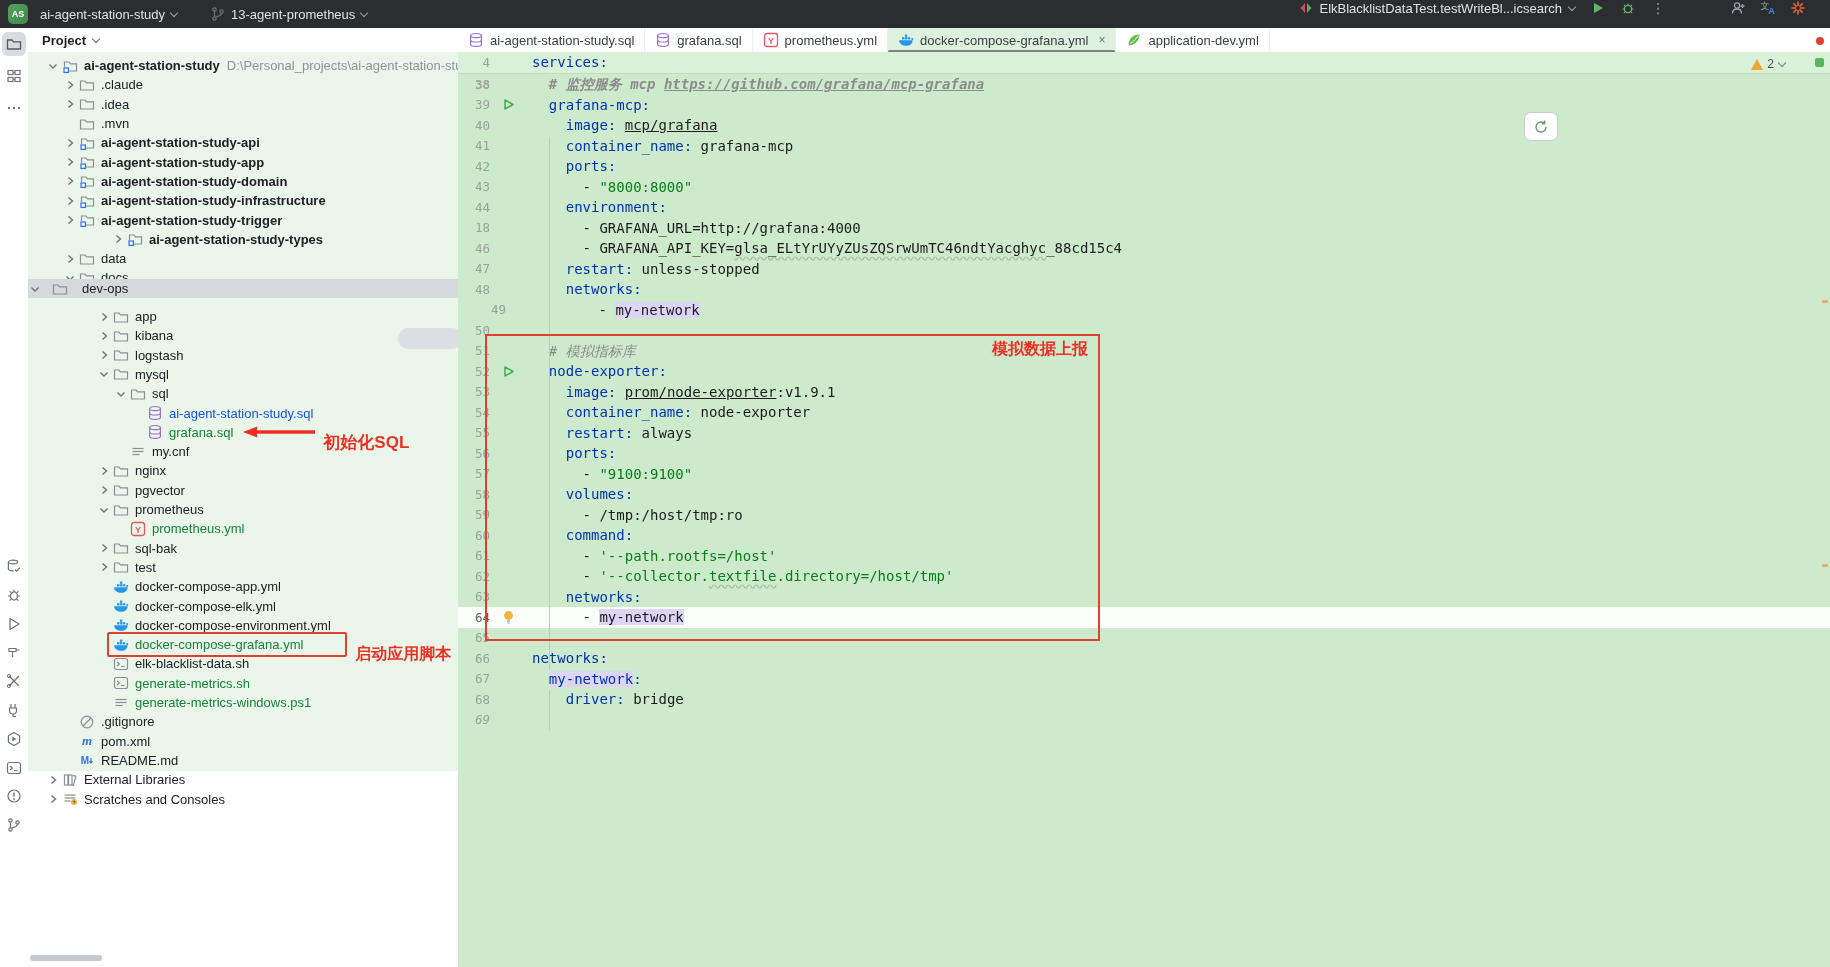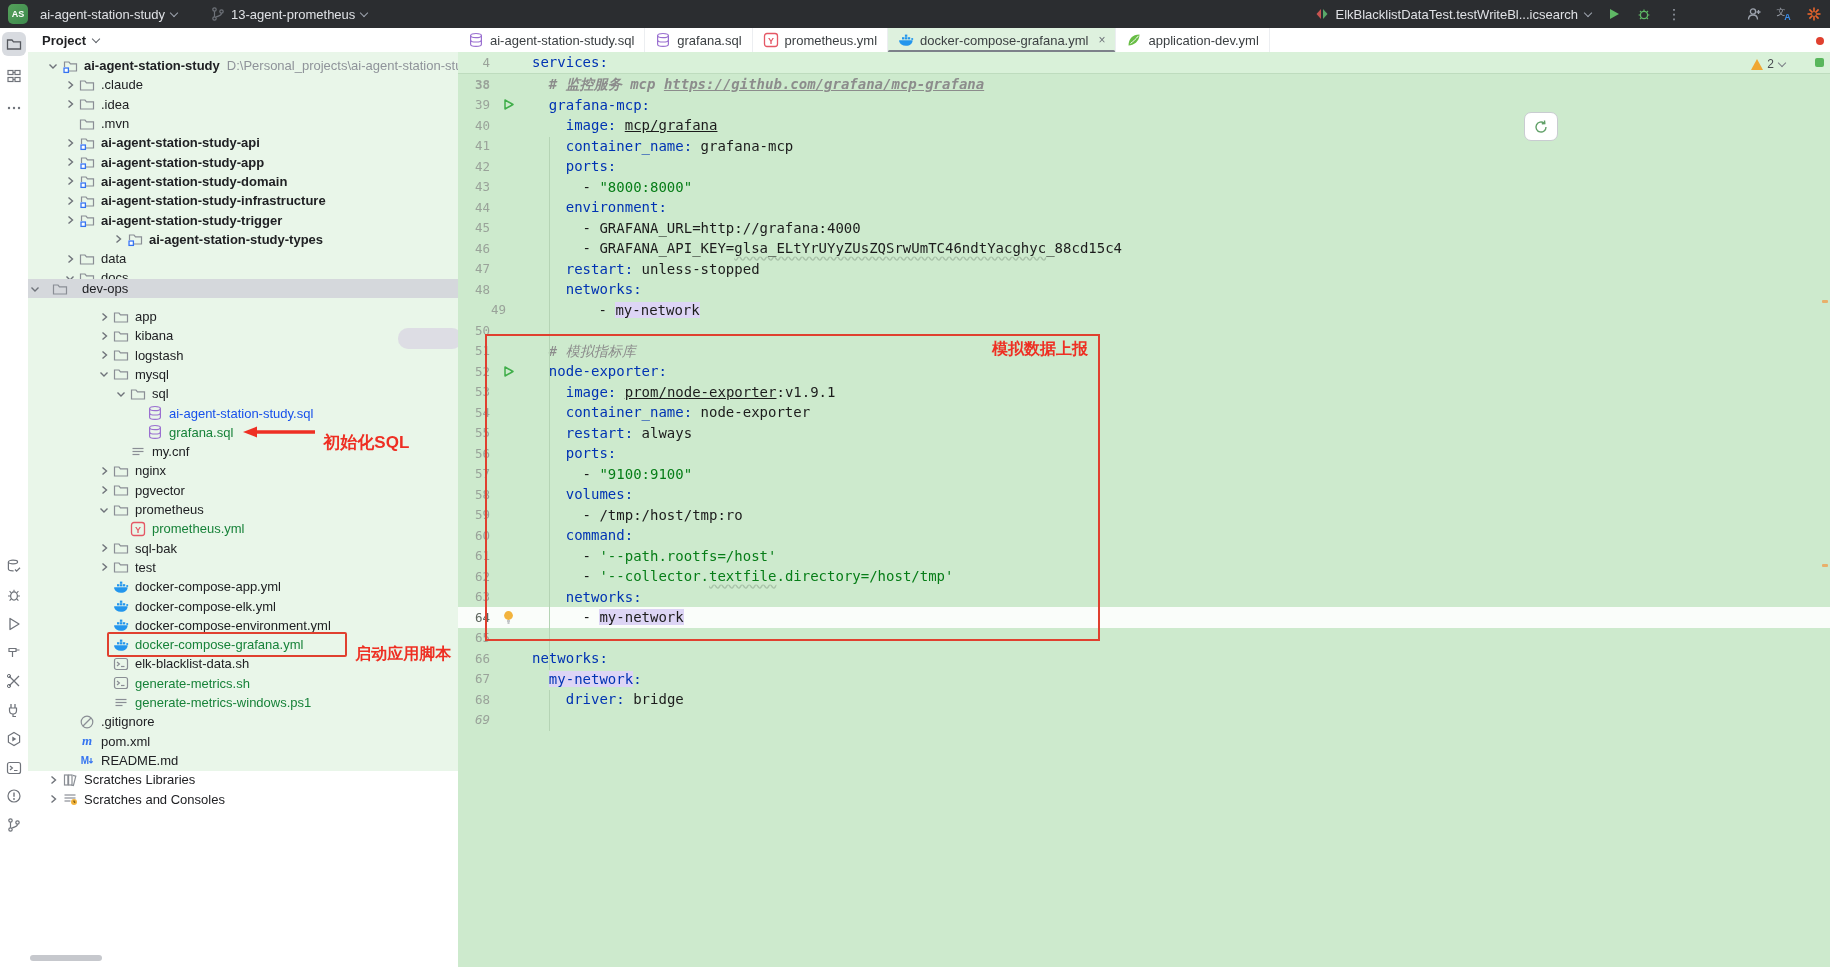--- a/index.html
+++ b/index.html
@@ -9,21 +9,21 @@
   
   #titlebar{position:absolute;left:0;top:0;width:1830px;height:28px;background:#2b2d30;
     display:flex;align-items:center;color:#dfe1e5;font-size:13px;}
   .tb-left{display:flex;align-items:center;gap:6px;padding-left:8px;}
   .as-logo{width:20px;height:20px;border-radius:5px;background:linear-gradient(135deg,#55a05b,#3d8a4d);
     color:#fff;font-size:9px;font-weight:bold;display:flex;align-items:center;justify-content:center;}
   .tb-item{display:flex;align-items:center;gap:5px;padding:2px 6px;border-radius:4px;cursor:default;}
   .chev-dn{width:8px;height:8px;display:inline-block;position:relative;top:-2px;}
   .chev-dn::before{content:"";position:absolute;left:1px;top:2px;width:5px;height:5px;
     border-right:1.4px solid #9da3ad;border-bottom:1.4px solid #9da3ad;transform:rotate(45deg);}
-  .tb-right{position:absolute;right:0;top:0;height:28px;display:flex;align-items:center;gap:14px;padding-right:8px;}
+  .tb-right{position:absolute;right:0;top:0;height:28px;display:flex;align-items:flex-start;gap:14px;padding-right:24px;}
   .tb-ic{width:16px;height:16px;display:flex;align-items:center;justify-content:center;}
   .kebab{color:#9da3ad;font-size:14px;letter-spacing:0;}
   .runcfg{display:flex;align-items:center;gap:6px;}
   .gap1{width:36px;}
 
   
   #stripe{position:absolute;left:0;top:28px;width:28px;height:939px;background:#ffffff;border-right:1px solid #e6e8ec;}
   .stripe-ic{position:absolute;left:2px;width:24px;height:24px;border-radius:6px;display:flex;align-items:center;justify-content:center;}
   .stripe-ic.active{background:#d8dbe0;}
 
@@ -770,21 +770,21 @@
             </span>
             <span class="ticon">
               <svg width="16" height="16" viewBox="0 0 16 16" xmlns="http://www.w3.org/2000/svg">
                 <g fill="none" stroke="#8a8e95" stroke-width="1.2">
                   <rect x="2.5" y="3" width="3.4" height="10"></rect>
                   <rect x="6.6" y="3" width="3.4" height="10"></rect>
                   <path d="M10.8 3.4 l3 .8 -2.4 9.4 -2.2 -.6"></path>
                 </g>
               </svg>
             </span>
-            <span class="tlabel">Scratches Libraries</span>
+            <span class="tlabel">External Libraries</span>
           </div>
           <div class="trow" style="top: 737.4px; padding-left: 18px;">
             <span class="chevslot">
               <svg width="12" height="12" viewBox="0 0 12 12" xmlns="http://www.w3.org/2000/svg">
                 <path d="M4.5 2.5 L8.5 6 L4.5 9.5" fill="none" stroke="#6f737a" stroke-width="1.4"></path>
               </svg>
             </span>
             <span class="ticon">
               <svg width="16" height="16" viewBox="0 0 16 16" xmlns="http://www.w3.org/2000/svg">
                 <g stroke="#8a8e95" stroke-width="1.2">
@@ -902,21 +902,21 @@
             <span class="ln-num">43</span>
             <span class="ln-ico"></span>
             <pre><span class="tk-v">      - </span><span class="tk-s">"8000:8000"</span></pre>
           </div>
           <div class="eline" style="top: 123px;">
             <span class="ln-num">44</span>
             <span class="ln-ico"></span>
             <pre><span class="tk-v">    </span><span class="tk-k">environment:</span></pre>
           </div>
           <div class="eline" style="top: 143.5px;">
-            <span class="ln-num">45</span>
+            <span class="ln-num">18</span>
             <span class="ln-ico"></span>
             <pre><span class="tk-v">      - </span><span class="tk-v">GRAFANA_URL=http://grafana:4000</span></pre>
           </div>
           <div class="eline" style="top: 164px;">
             <span class="ln-num">46</span>
             <span class="ln-ico"></span>
             <pre><span class="tk-v">      - </span><span class="tk-v">GRAFANA_API_KEY=</span><span class="tk-w">glsa_ELtYrUYyZUsZQSrwUmTC46ndtYacghyc</span><span class="tk-v">_88cd15c4</span></pre>
           </div>
           <div class="eline" style="top: 184.5px;">
             <span class="ln-num">47</span>

